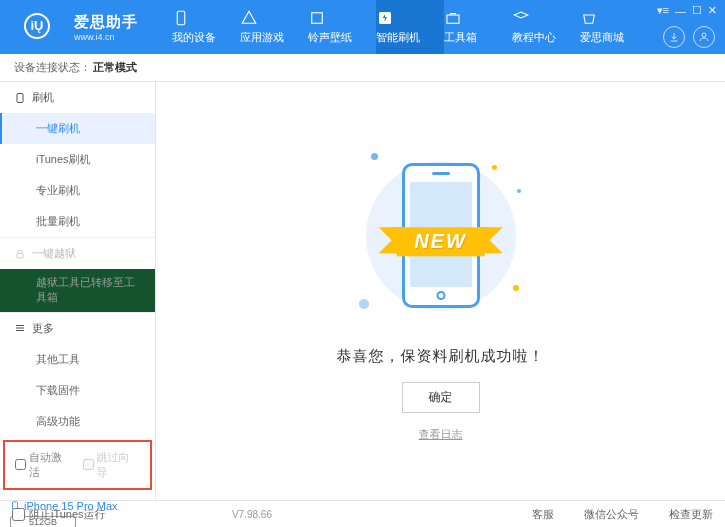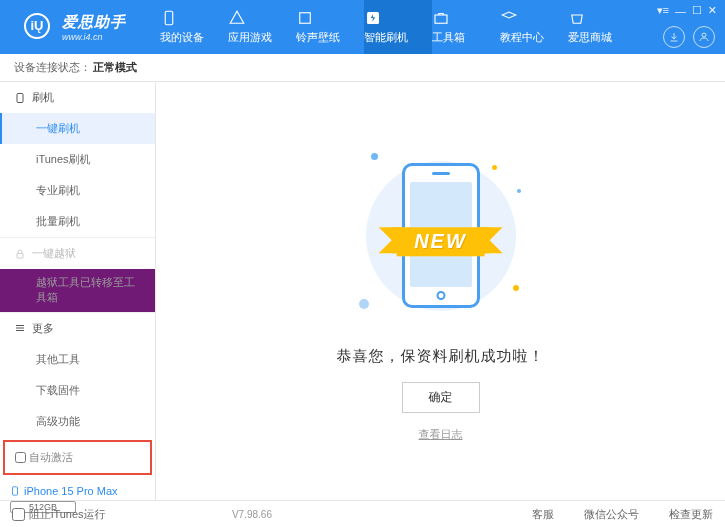--- a/index.html
+++ b/index.html
@@ -1,21 +1,21 @@
 <!DOCTYPE html>
 <html><head>
 <meta charset="utf-8">
 <style>
 * { margin: 0; padding: 0; box-sizing: border-box; font-family: "Microsoft YaHei", Arial, sans-serif; }
 body { width: 725px; height: 527px; overflow: hidden; background: #fff; }
 
 .header { background: #2d8cf0; height: 54px; display: flex; align-items: center; color: #fff; position: relative; }
 .logo { display: flex; align-items: flex-start; padding: 0 24px; }
 .logo-icon { width: 26px; height: 26px; border-radius: 50%; border: 2px solid #fff; display: flex; align-items: center; justify-content: center; font-weight: bold; font-size: 13px; }
-.logo-text { margin-left: 12px; font-style: italic; }
+.logo-text { margin-left: 24px; }
 .brand { font-size: 15px; font-weight: bold; letter-spacing: 1px; }
 .brand-url { font-size: 9px; opacity: 0.85; }
 
 .nav { display: flex; height: 100%; margin-left: 10px; }
 .nav-item { width: 68px; display: flex; flex-direction: column; align-items: flex-start; justify-content: center; cursor: pointer; font-size: 11px; gap: 3px; }
 .nav-item.active { background: #1976d2; }
 .nav-icon { width: 18px; height: 18px; fill: #fff; }
 
 .header-right { position: absolute; right: 8px; top: 4px; display: flex; gap: 6px; align-items: center; }
 .win-ctrl { font-size: 11px; cursor: pointer; opacity: 0.9; }
@@ -26,21 +26,21 @@
 .status-bar { height: 28px; border-bottom: 1px solid #e5e5e5; display: flex; align-items: center; padding: 0 14px; font-size: 11px; color: #666; }
 .status-mode { color: #333; font-weight: bold; margin-left: 2px; }
 
 .content-area { display: flex; height: 418px; }
 .sidebar { width: 156px; border-right: 1px solid #e5e5e5; display: flex; flex-direction: column; font-size: 11px; }
 .sb-section { border-bottom: 1px solid #f0f0f0; }
 .sb-head { display: flex; align-items: center; padding: 8px 14px; color: #555; gap: 6px; cursor: pointer; }
 .sb-head.locked { color: #bbb; }
 .sb-item { padding: 8px 14px 8px 36px; color: #666; cursor: pointer; }
 .sb-item.active { background: #e8f1fd; color: #2d8cf0; border-left: 2px solid #2d8cf0; padding-left: 34px; }
-.sb-item.boxed { background: #701a75; color: #999; line-height: 1.4; padding: 6px 10px 6px 36px; }
+.sb-item.boxed { background: #14532d; color: #999; line-height: 1.4; padding: 6px 10px 6px 36px; }
 .sb-icon { width: 12px; height: 12px; }
 
 .sidebar-bottom { margin-top: auto; }
 .checkbox-row { display: flex; align-items: center; padding: 8px 10px; gap: 10px; border: 2px solid #e74c3c; margin: 3px; }
 .chk { display: flex; align-items: center; gap: 3px; font-size: 11px; color: #888; }
 .chk input { width: 11px; height: 11px; }
 .chk.disabled { color: #ccc; }
 .device-info { padding: 6px 10px; }
 .device-name { color: #2d8cf0; font-size: 11px; font-weight: normal; display: flex; align-items: center; gap: 4px; }
 .storage { display: inline-block; border: 1px solid #999; color: #666; font-size: 9px; padding: 0 18px; margin-top: 3px; border-radius: 2px; }
@@ -187,20 +187,24 @@
       <div class="sb-item">下载固件</div>
       <div class="sb-item">高级功能</div>
     </div>
 
     <div class="sidebar-bottom">
       <div class="checkbox-row">
         <label class="chk">
             <input type="checkbox" style="">
             <span>自动激活</span>
           </label>
+        <label class="chk disabled">
+            <input type="checkbox" disabled="" style="">
+            <span>跳过向导</span>
+          </label>
       </div>
       <div class="device-info">
         <div class="device-name">
           <svg width="10" height="14" viewBox="0 0 24 24" fill="none" stroke="#2d8cf0" stroke-width="2">
               <rect x="6" y="2" width="12" height="20" rx="2"></rect>
             </svg>
           <span>iPhone 15 Pro Max</span>
         </div>
         <span class="storage">512GB</span>
         

